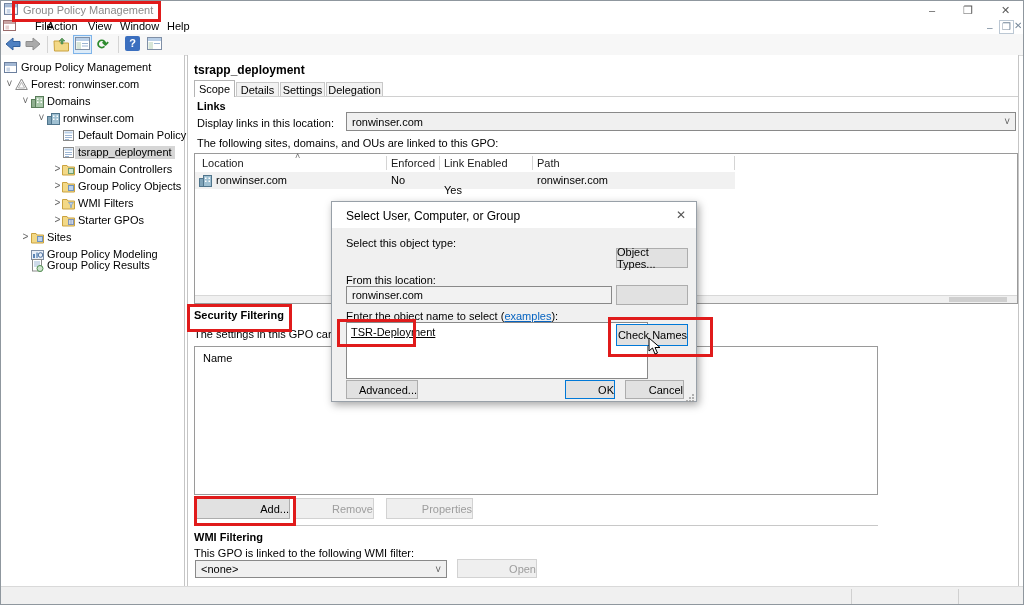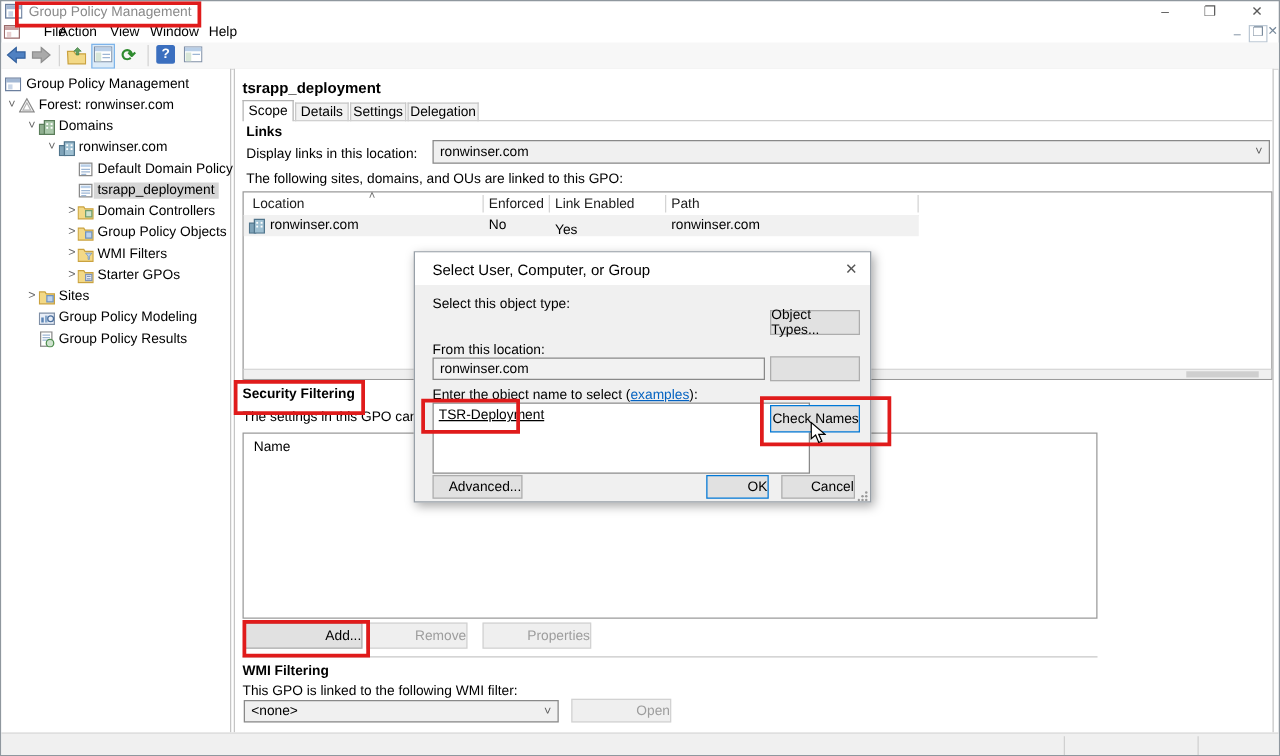--- a/index.html
+++ b/index.html
@@ -214,21 +214,21 @@
   </div>
   <div class="titem" style="top:246px;">
     <span class="ticon" style="left:30px;"><svg width="13" height="13" viewBox="0 0 13 13">
           <rect x="0.5" y="2.5" width="12" height="9" fill="#e8eef7" stroke="#7f8fa6"></rect>
           <rect x="2" y="6" width="2" height="4" fill="#5b84b5"></rect>
           <rect x="5" y="4.5" width="2" height="5.5" fill="#88a8cc"></rect>
           <circle cx="9.5" cy="7" r="2.3" fill="none" stroke="#4a6f9e"></circle>
         </svg></span>
     <span class="tlabel" style="left:46px;">Group Policy Modeling</span>
   </div>
-  <div class="titem" style="top:263px;padding-left:9px;">
+  <div class="titem" style="top:257px;padding-left:9px;">
     <span class="ticon" style="left:30px;"><svg width="13" height="13" viewBox="0 0 13 13">
           <rect x="1.5" y="0.5" width="9" height="11.5" fill="#fff" stroke="#8a8a8a"></rect>
           <line x1="3" y1="3" x2="9" y2="3" stroke="#9db6d4"></line>
           <line x1="3" y1="5" x2="9" y2="5" stroke="#9db6d4"></line>
           <line x1="3" y1="7" x2="9" y2="7" stroke="#9db6d4"></line>
           <circle cx="9" cy="9.5" r="3" fill="#cfe3cf" stroke="#4f8f4f"></circle>
         </svg></span>
     <span class="tlabel" style="left:46px;">Group Policy Results</span>
   </div>
 
@@ -274,21 +274,21 @@
       <span class="a" style="left:4px;top:2px;"><svg width="13" height="13" viewBox="0 0 13 13">
             <rect x="0.5" y="4.5" width="5" height="8" fill="#7fa3b8" stroke="#50758c"></rect>
             <rect x="4.5" y="1.5" width="8" height="11" fill="#9fc0d2" stroke="#50758c"></rect>
             <rect x="6" y="3.5" width="1.5" height="1.5" fill="#fff"></rect>
             <rect x="9.5" y="3.5" width="1.5" height="1.5" fill="#fff"></rect>
             <rect x="6" y="6.5" width="1.5" height="1.5" fill="#fff"></rect>
             <rect x="9.5" y="6.5" width="1.5" height="1.5" fill="#fff"></rect>
           </svg></span>
       <span class="a nw" style="left:21px;top:2px;">ronwinser.com</span>
       <span class="a nw" style="left:196px;top:2px;">No</span>
-      <span class="a nw" style="left:249px;top:6px;">Yes</span>
+      <span class="a nw" style="left:249px;top:12px;">Yes</span>
       <span class="a nw" style="left:342px;top:2px;">ronwinser.com</span>
     </div>
     <div class="a" style="left:0;bottom:0;width:822px;height:7px;background:#f0f0f0;border-top:1px solid #d8d8d8;">
       <div class="a" style="right:10px;top:1px;width:58px;height:5px;background:#cfcfcf;"></div>
     </div>
   </div>
 
   <span class="a b nw" style="left:193px;top:308px;">Security Filtering</span>
   <span class="a nw" style="left:193px;top:327px;">The settings in this GPO can only apply to the following groups, users, and computers:</span>
   <div class="a" style="left:193px;top:345px;width:684px;height:149px;background:#fff;border:1px solid #9a9a9a;box-sizing:border-box;">

